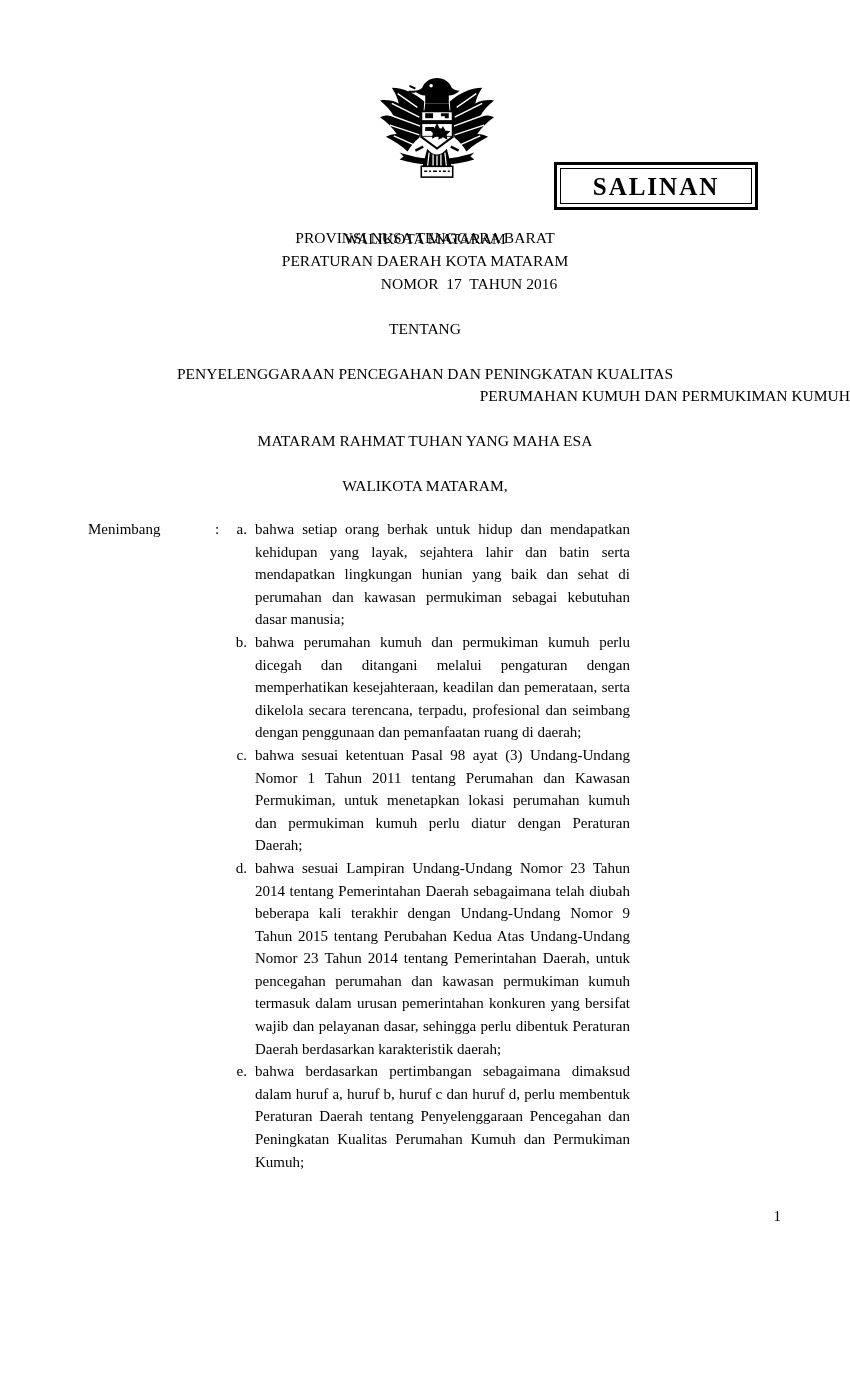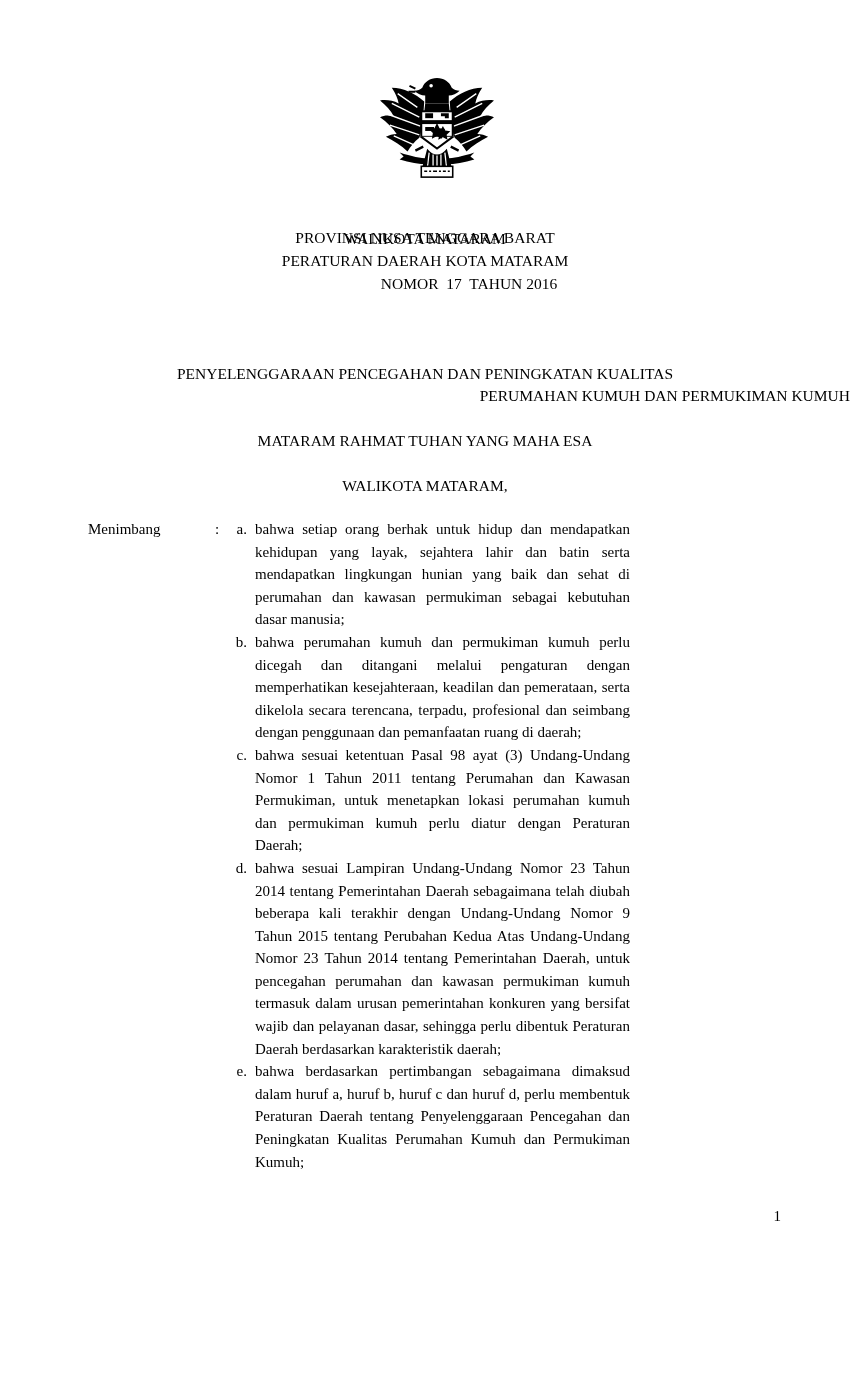--- a/index.html
+++ b/index.html
@@ -180,27 +180,33 @@
           <path d="M46 76 L38 80 M74 76 L82 80" stroke="#000000" stroke-width="2.4" fill="none"></path>
 
           <path d="M22 82 C34 86 44 88 50 88 L50 94 C42 94 32 92 22 89 L26 86 Z"></path>
           <path d="M98 82 C86 86 76 88 70 88 L70 94 C78 94 88 92 98 89 L94 86 Z"></path>
           <rect x="44" y="96" width="32" height="11" fill="#ffffff" stroke="#000000" stroke-width="1.6"></rect>
           <path d="M47 101 h3 M52 101 h2 M56 101 h4 M62 101 h2 M66 101 h3 M71 101 h2" stroke="#000000" stroke-width="1.6" fill="none"></path>
         </g>
       </svg>
     </div>
 
+    <div class="salinan-box">
+      <div class="inner">
+        <span class="salinan-text">SALINAN</span>
+      </div>
+    </div>
   </div>
 
   <div class="center-line" style="top:207px;margin-top:24px;">WALIKOTA MATARAM</div>
   <div class="center-line" style="top:230px;">PROVINSI NUSA TENGGARA BARAT</div>
   <div class="center-line" style="top:253px;">PERATURAN DAERAH KOTA MATARAM</div>
   <div class="center-line" style="top:276px;margin-left:44px;">NOMOR  17  TAHUN 2016</div>
 
+  <div class="center-line" style="top:321px;">TENTANG</div>
 
   <div class="center-line" style="top:366px;">PENYELENGGARAAN PENCEGAHAN DAN PENINGKATAN KUALITAS</div>
   <div class="center-line" style="top:388px;text-align:right;">PERUMAHAN KUMUH DAN PERMUKIMAN KUMUH</div>
 
   <div class="center-line" style="top:433px;">MATARAM RAHMAT TUHAN YANG MAHA ESA</div>
 
   <div class="center-line" style="top:478px;">WALIKOTA MATARAM,</div>
 
   <div class="menimbang-block">
     <span class="mb-label">Menimbang</span>

